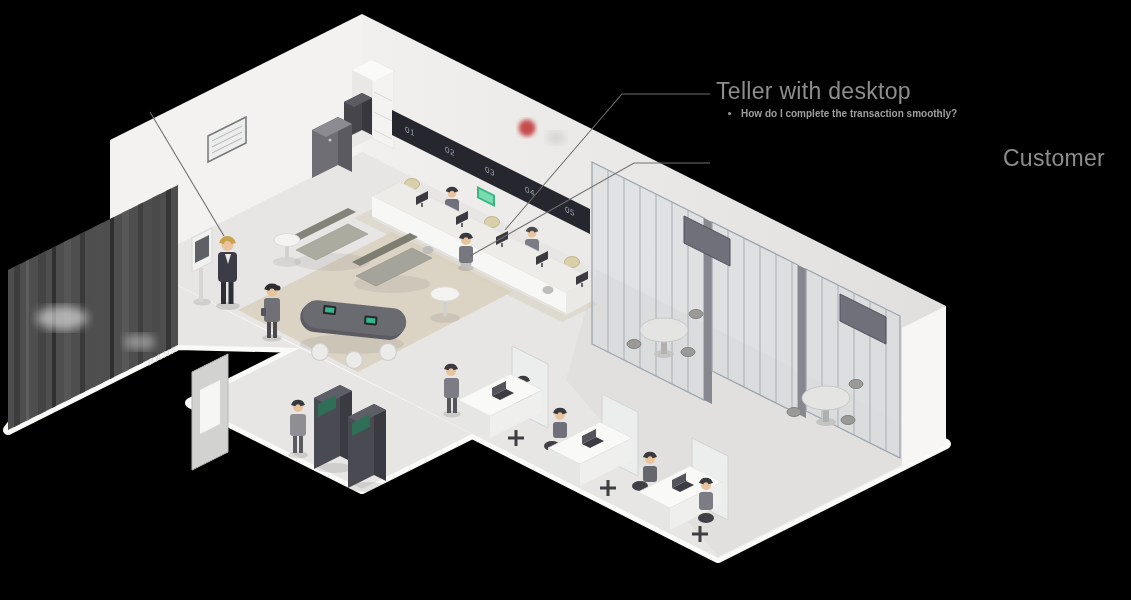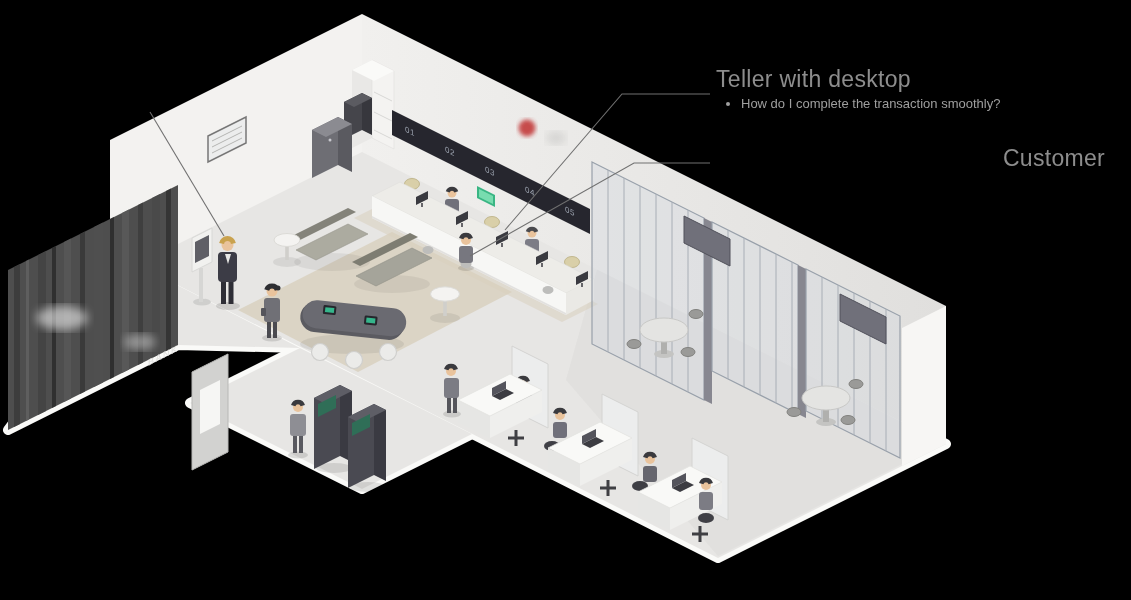--- a/index.html
+++ b/index.html
@@ -15,23 +15,23 @@
     --queue-display-green:#39b583;
   }
   html,body{margin:0;padding:0;background:var(--background);}
   #stage{position:relative;width:1131px;height:600px;background:var(--background);
          overflow:hidden;font-family:"Liberation Sans",sans-serif;}
   #scene,#lines{position:absolute;left:0;top:0;}
   #lines{pointer-events:none;}
   .annotation{position:absolute;color:var(--annotation-text);}
   .annotation h2{margin:0;font-size:23px;font-weight:500;letter-spacing:.3px;line-height:1.15;}
   .annotation ul{margin:3px 0 0 0;padding-left:25px;}
-  .annotation li{font-size:13px;color:var(--annotation-bullet-text);line-height:1.35;}
+  .annotation li{font-size:10px;color:var(--annotation-bullet-text);line-height:1.35;font-weight:bold;}
   #ann-supervisor{left:4px;top:92px;}
-  #ann-teller{left:716px;top:66px;width:412px;}
+  #ann-teller{left:716px;top:78px;width:412px;}
   #ann-customer{left:693px;top:145px;width:412px;text-align:right;}
   .mullion{stroke:#a8aeb6;stroke-width:1;}
   .glass{fill:rgba(206,213,221,.30);stroke:#98a0aa;stroke-width:1.2;}
   .post{fill:#878790;}
   .skin{fill:#e9c39c;}
 </style>
 </head>
 <body>
 
 <div id="stage">

